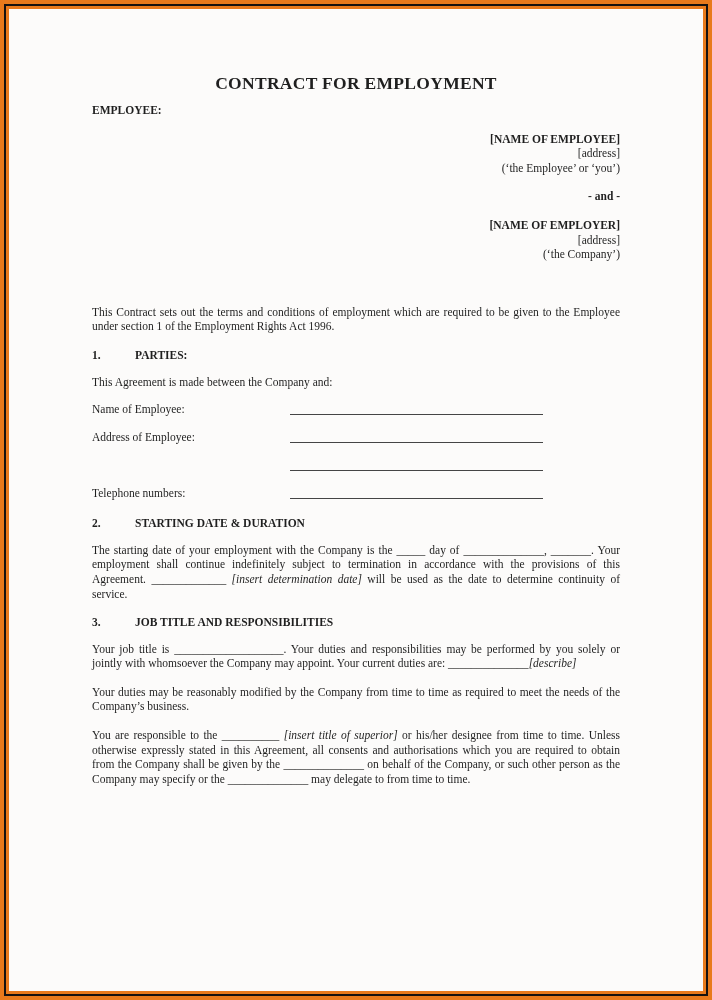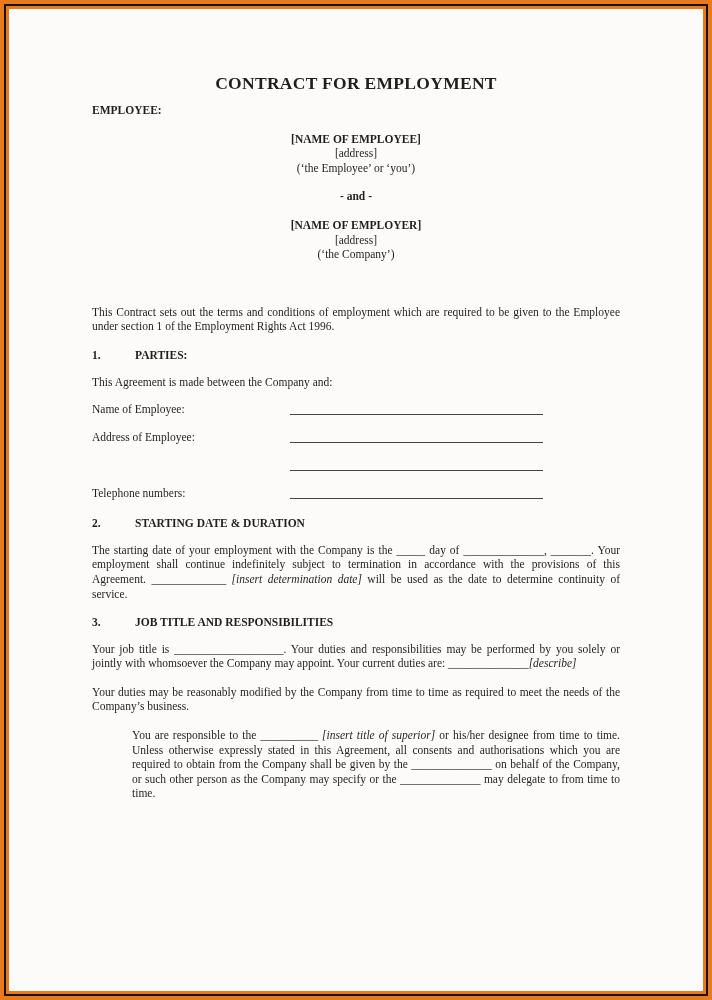--- a/index.html
+++ b/index.html
@@ -49,21 +49,21 @@
     font-size: 11.5px;
     line-height: 14.6px;
     margin: 0 0 14px 0;
   }
   .justify { text-align: justify; }
   .run-bold { font-weight: bold; }
   .run-italic { }
   .center-block {
     font-size: 11.5px;
     line-height: 14.6px;
-    text-align: center;
+    text-align: right;
     margin: 0 0 14px 0;
   }
   .intro { margin-top: 43px; }
   .heading {
     font-size: 11.5px;
     line-height: 14.6px;
     font-weight: bold;
     margin: 0 0 12px 0;
   }
   .sec-num { display: inline-block; width: 43px; }
@@ -80,21 +80,21 @@
     font-size: 11.5px;
     line-height: 16px;
   }
   .field-line {
     display: block;
     width: 253px;
     height: 0;
     border-bottom: 1px solid var(--rule);
     margin-bottom: 2px;
   }
-  .last { margin-bottom: 0; margin-left: 40px; }
+  .last { margin-bottom: 0; }
 </style>
 </head>
 <body>
 
 <div class="canvas">
   <div class="pinstripe"></div>
   <div class="page">
 
     <h1 class="doc-title">CONTRACT FOR EMPLOYMENT</h1>
 

